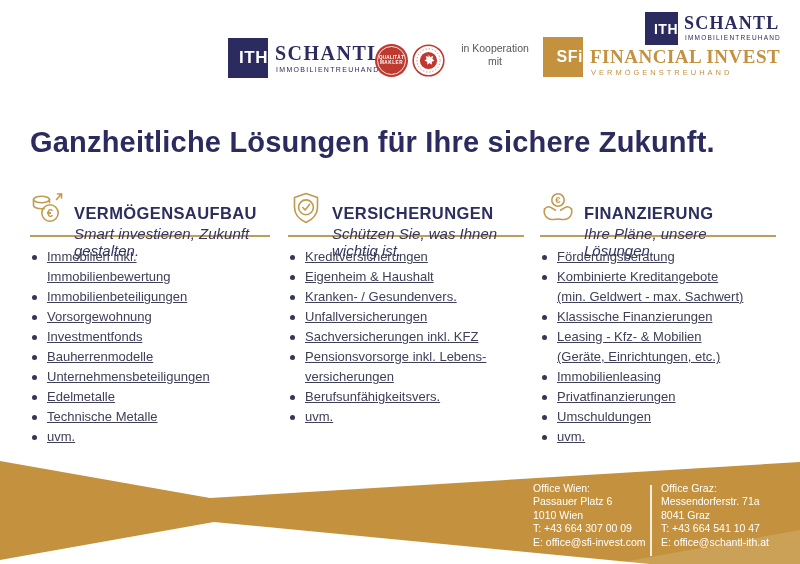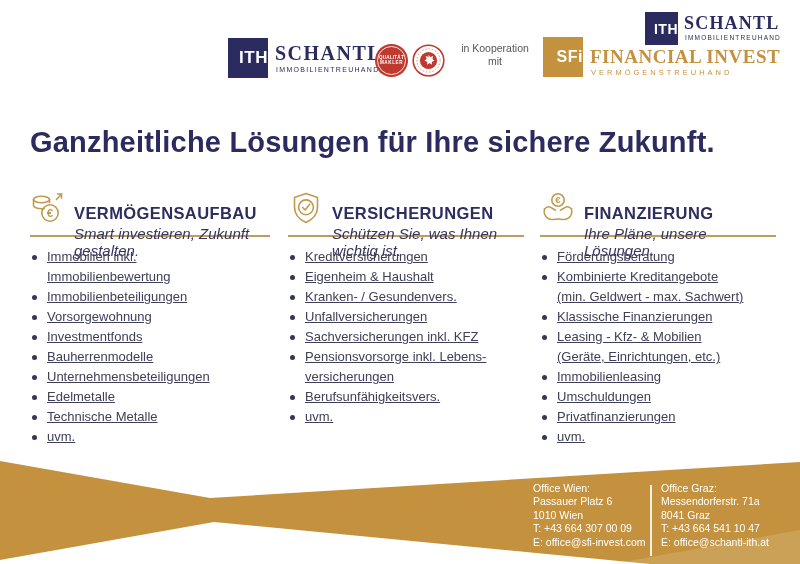--- a/index.html
+++ b/index.html
@@ -190,22 +190,22 @@
         <div class="s">Ihre Pläne, unsere Lösungen.</div>
       </div>
     </div>
     <div class="rule"></div>
     <ul class="svc">
         <li>Förderungsberatung</li>
         <li>Kombinierte Kreditangebote<br>(min. Geldwert - max. Sachwert)</li>
         <li>Klassische Finanzierungen</li>
         <li>Leasing - Kfz- &amp; Mobilien<br>(Geräte, Einrichtungen, etc.)</li>
         <li>Immobilienleasing</li>
+        <li>Privatfinanzierungen</li>
         <li>Umschuldungen</li>
-        <li>Privatfinanzierungen</li>
         <li>uvm.</li>
       </ul>
   </section>
 
   <svg class="footer-svg" viewBox="0 0 800 120" preserveAspectRatio="none">
     <polygon points="0,17 210,54 800,18 800,120 650,120 214,78 0,116" fill="#c4923e"></polygon>
     <polygon points="612,120 800,86 800,120" fill="#ffffff" opacity="0.13"></polygon>
   </svg>
   <div class="office office-wien">
       <div>Office Wien:</div>

